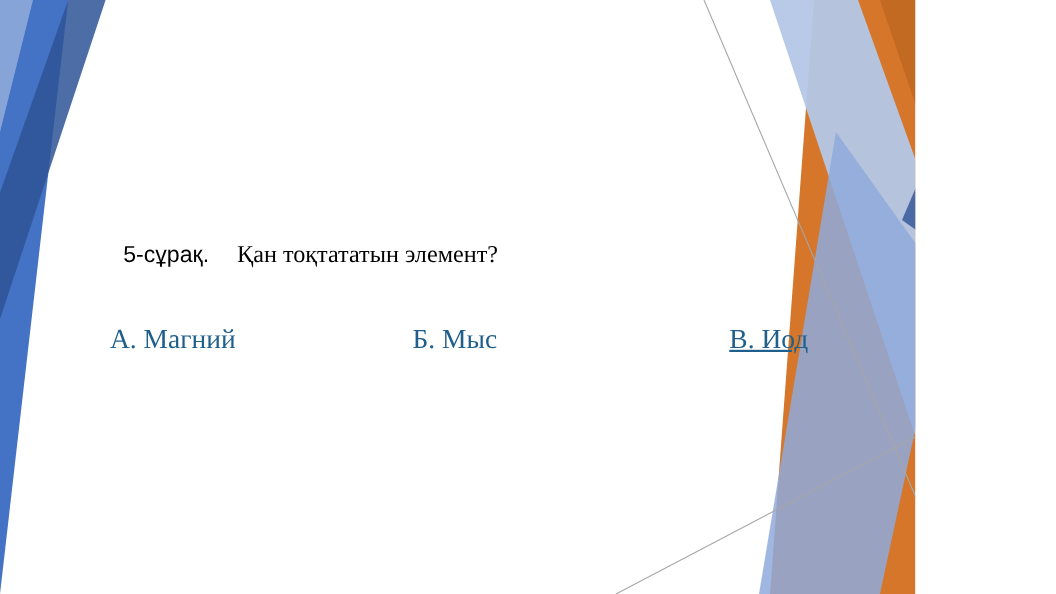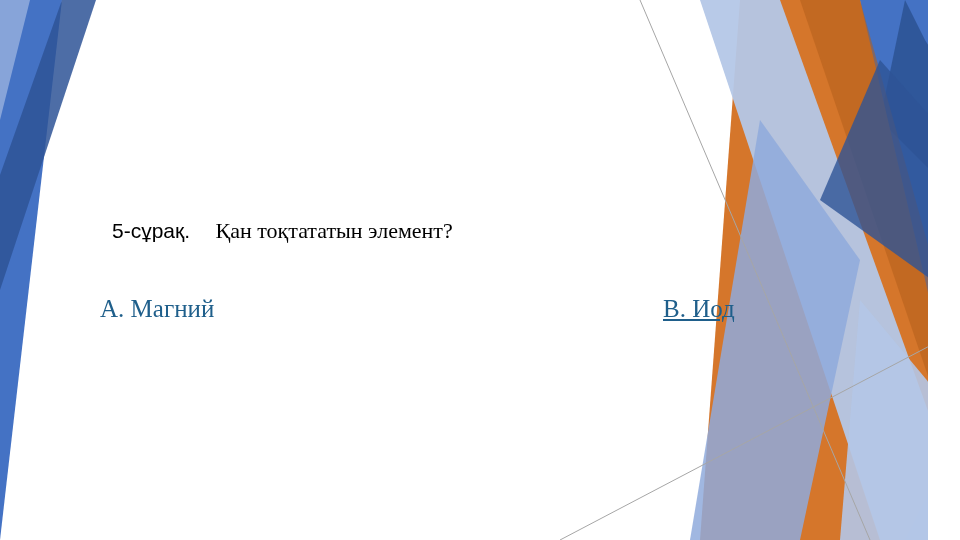--- a/index.html
+++ b/index.html
@@ -8,21 +8,21 @@
   }
   body {
     width: 960px;
     height: 540px;
     background: #ffffff;
     font-family: "Liberation Serif", serif;
     overflow: hidden;
   }
   .slide {
     position: relative;
-    width: 928px;
+    width: 832px;
     height: 540px;
     background: #ffffff;
     overflow: hidden;
   }
   .deco-layer {
     position: absolute;
     inset: 0;
     width: 960px;
     height: 540px;
     pointer-events: none;
@@ -100,17 +100,18 @@
   <div class="content">
 
     <div class="question-line">
       <span class="q-number">5-сұрақ.</span>
       <span style="display:inline-block;width:14px"></span>
       <span class="q-text">Қан тоқтататын элемент?</span>
     </div>
 
     <div class="answers">
       <div class="answer a">А. Магний</div>
+      <div class="answer b">Б. Мыс</div>
       <div class="answer c">В. Иод</div>
     </div>
 
   </div>
 </div>
 
 </body></html>

